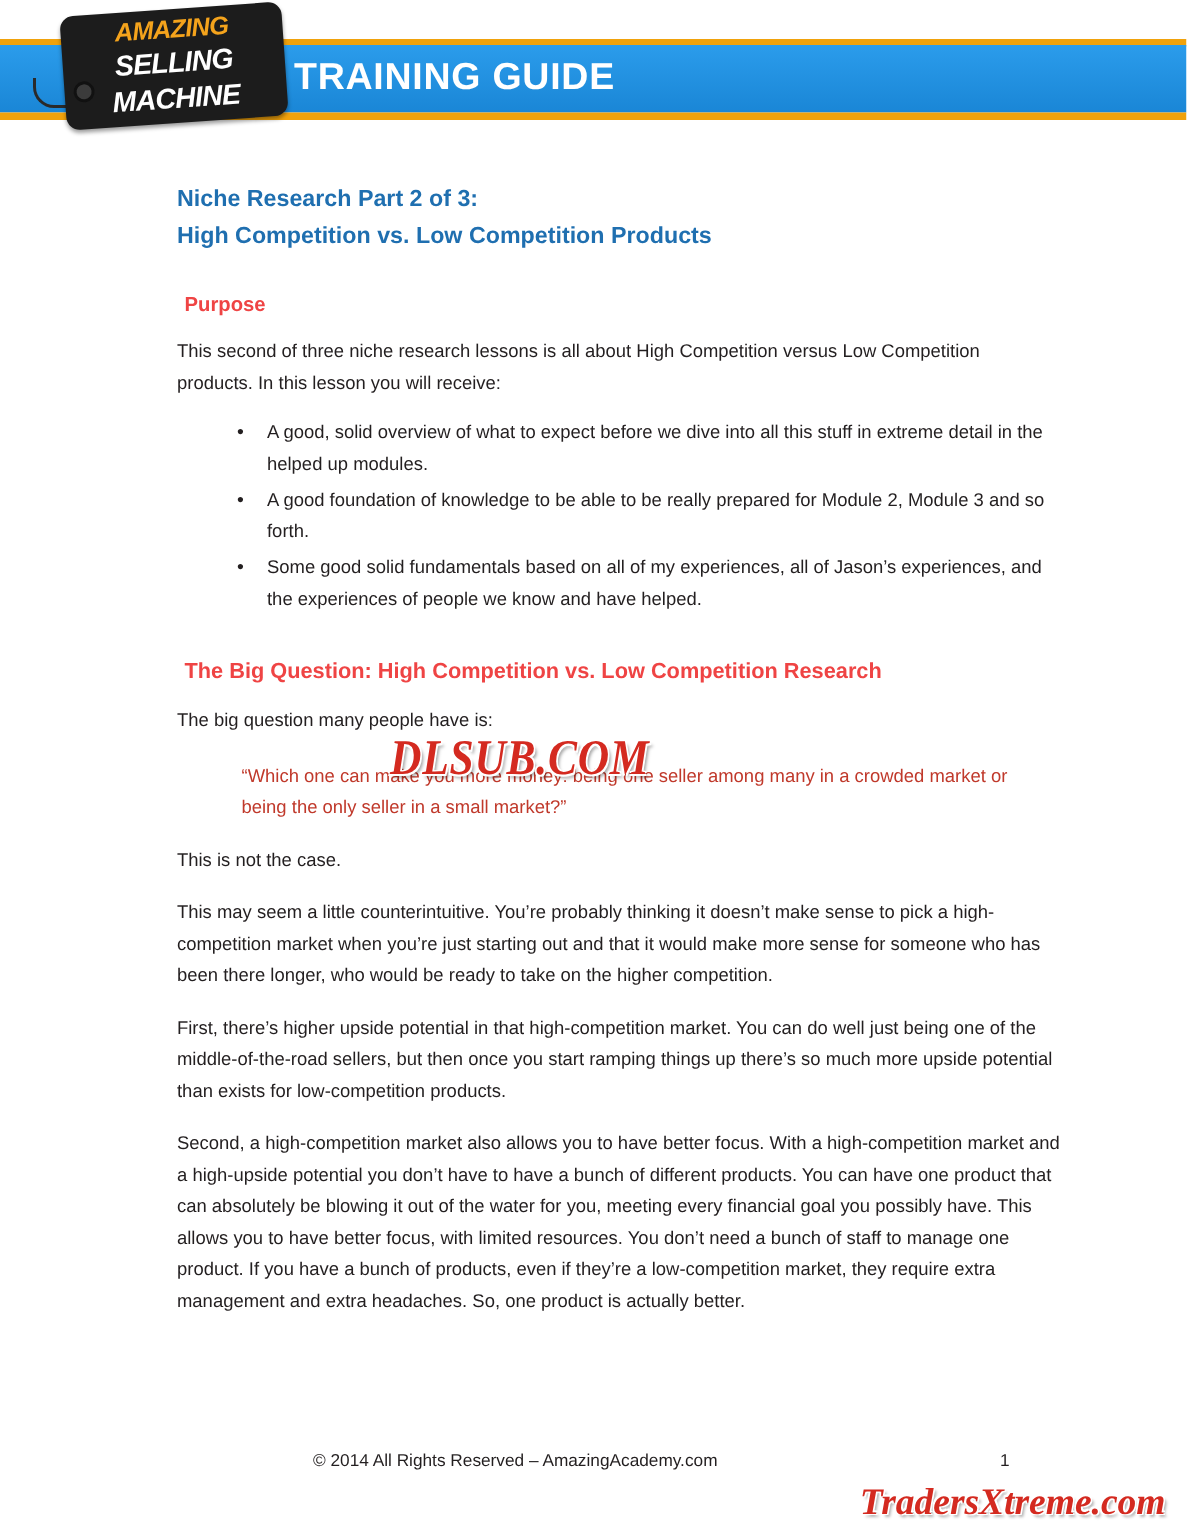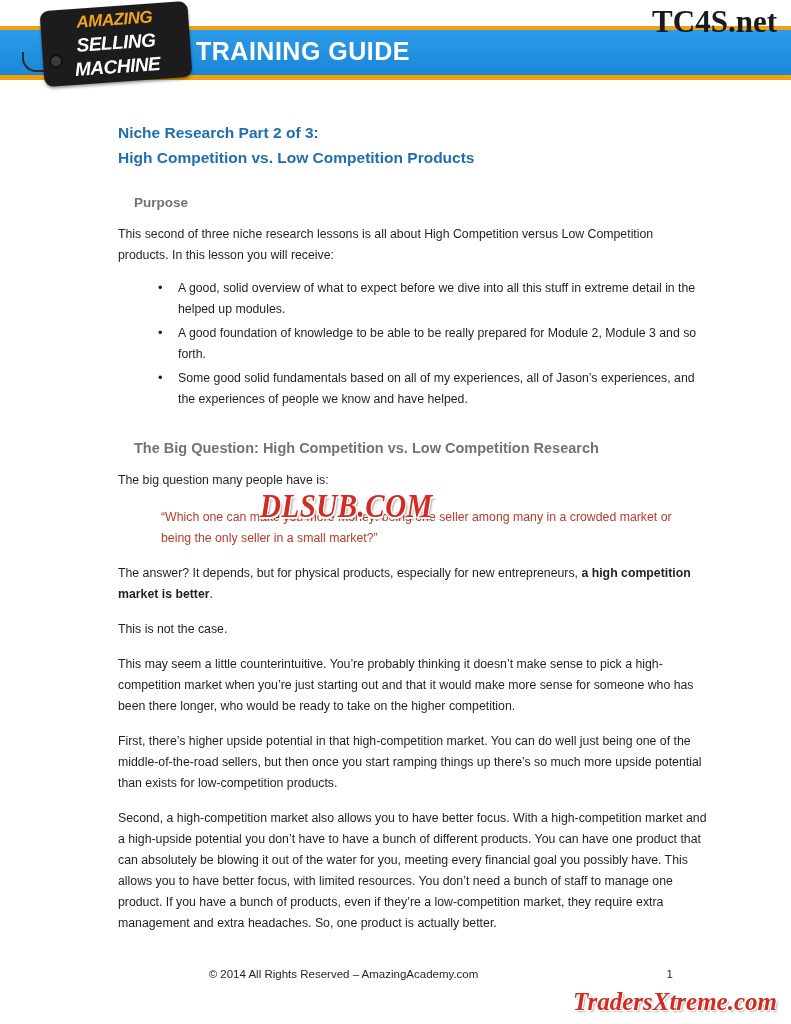--- a/index.html
+++ b/index.html
@@ -129,24 +129,24 @@
   }
   h1.doc-title {
     margin: 24px 0 0 0;
     font-size: 15.5px;
     line-height: 25px;
     font-weight: bold;
     color: #1f6fb0;
     font-family: "Liberation Sans", sans-serif;
   }
   h2.section-heading {
-    margin: 25px 0 0 16px;
+    margin: 25px 0 0 5px;
     font-size: 13.5px;
     font-weight: bold;
-    color: #737373;
+    color: #ef4444;
     font-family: "Liberation Sans", sans-serif;
   }
   h2.section-heading.big {
     margin-top: 30px;
     font-size: 14.5px;
   }
   p.body-text {
     margin: 14px 0 0 0;
     font-size: 12.3px;
     line-height: 21px;
@@ -253,21 +253,20 @@
     <div class="logo-string"></div>
     <div class="logo-tag">
       <div class="logo-hole"></div>
       <div class="logo-line l1">AMAZING</div>
       <div class="logo-line l2">SELLING</div>
       <div class="logo-line l3">MACHINE</div>
     </div>
   </div>
 
   <div class="header-title">TRAINING GUIDE</div>
-  <div class="site-badge">TC4S.net</div>
 </div>
 
 <div class="doc">
   <h1 class="doc-title">
     <span>Niche Research Part 2 of 3:</span><br>
     <span>High Competition vs. Low Competition Products</span>
   </h1>
 
   <h2 class="section-heading">Purpose</h2>
 
@@ -278,21 +277,20 @@
     <li>A good foundation of knowledge to be able to be really prepared for Module 2, Module 3 and so forth.</li>
     <li>Some good solid fundamentals based on all of my experiences, all of Jason’s experiences, and the experiences of people we know and have helped.</li>
   </ul>
 
   <h2 class="section-heading big">The Big Question: High Competition vs. Low Competition Research</h2>
 
   <p class="body-text">The big question many people have is:</p>
 
   <div class="quote-block">“Which one can make you more money: being one seller among many in a crowded market or being the only seller in a small market?”</div>
 
-  <p class="body-text"><span>The answer? It depends, but for physical products, especially for new entrepreneurs, </span><span class="bold-inline">a high competition market is better</span><span>.</span></p>
 
   <p class="body-text">This is not the case.</p>
 
   <p class="body-text">This may seem a little counterintuitive. You’re probably thinking it doesn’t make sense to pick a high-competition market when you’re just starting out and that it would make more sense for someone who has been there longer, who would be ready to take on the higher competition.</p>
 
   <p class="body-text">First, there’s higher upside potential in that high-competition market.  You can do well just being one of the middle-of-the-road sellers, but then once you start ramping things up there’s so much more upside potential than exists for low-competition products.</p>
 
   <p class="body-text"> Second, a high-competition market also allows you to have better focus. With a high-competition market and a high-upside potential you don’t have to have a bunch of different products.  You can have one product that can absolutely be blowing it out of the water for you, meeting every financial goal you possibly have.  This allows you to have better focus, with limited resources.  You don’t need a bunch of staff to manage one product.  If you have a bunch of products, even if they’re a low-competition market, they require extra management and extra headaches. So, one product is actually better.</p>
 </div>
 

